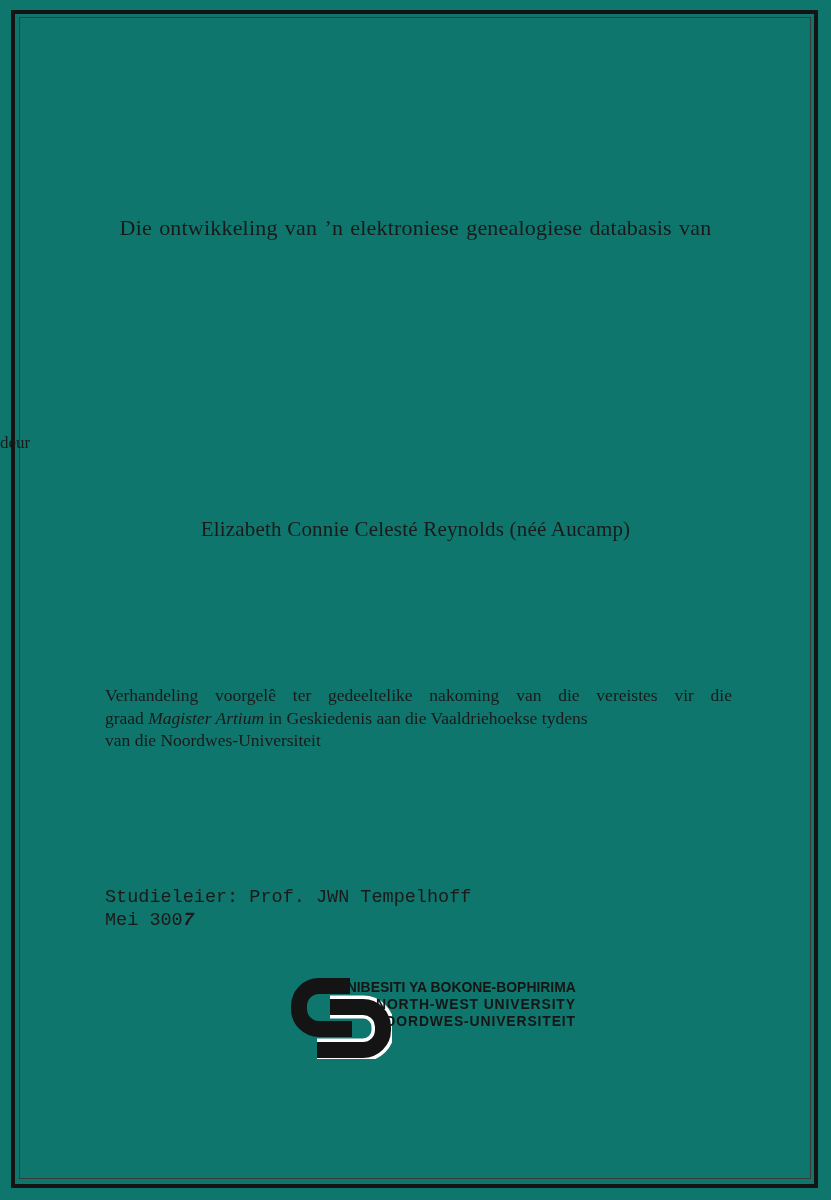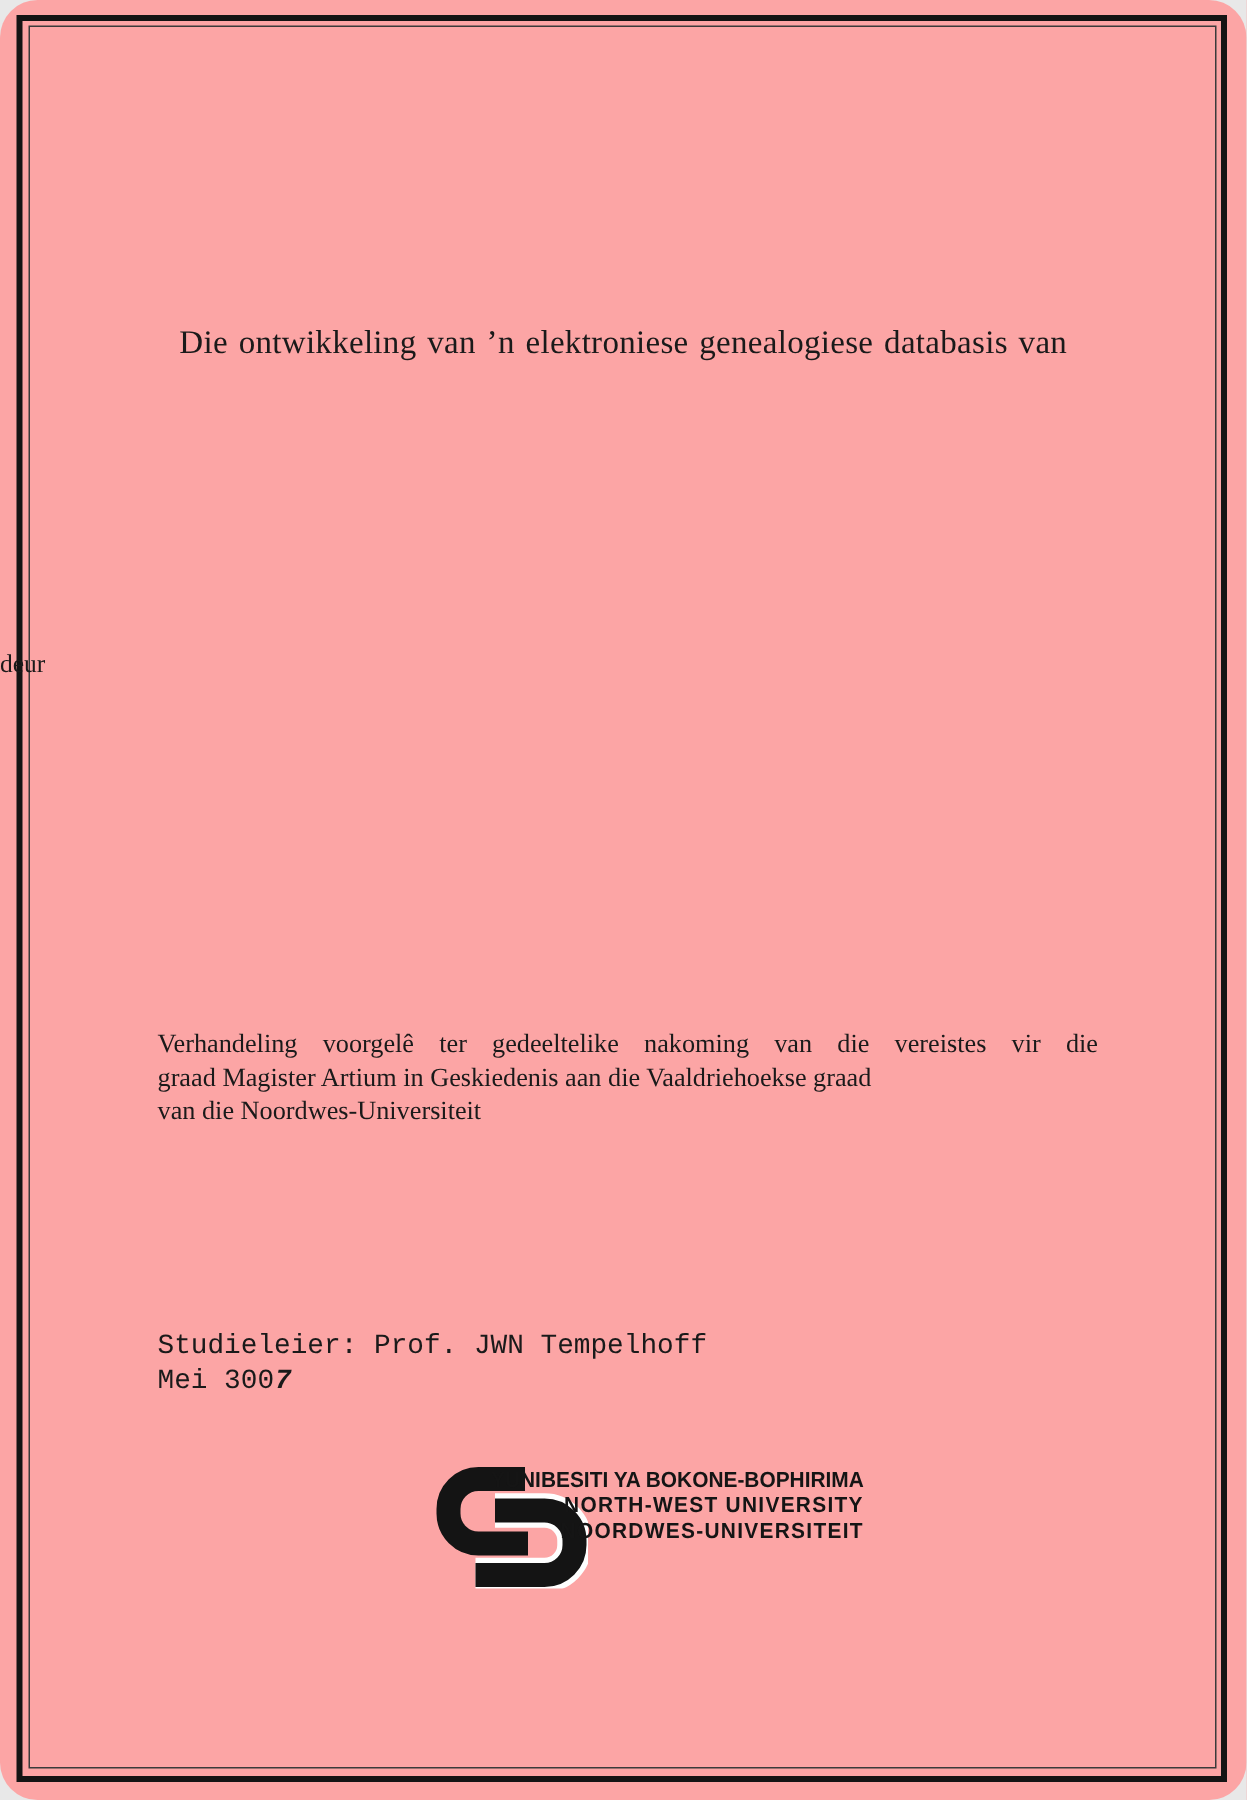--- a/index.html
+++ b/index.html
@@ -5,25 +5,24 @@
   html, body {
     margin: 0;
     padding: 0;
     background: #e8e8e8;
   }
   .page {
     position: relative;
     width: 831px;
     height: 1200px;
     margin: 0 auto;
-    background: #fca5a5;
+    background: #0f766e;
     color: #1a1a1a;
     font-family: "Liberation Serif", serif;
     overflow: hidden;
-    border-radius: 25px;
   }
   .border-outer {
     position: absolute;
     left: 11px; top: 10px; right: 13px; bottom: 12px;
     border: 4px solid #141414;
   }
   .border-inner {
     position: absolute;
     left: 19px; top: 17px; right: 20px; bottom: 21px;
     border: 1px solid #3a3a3a;
@@ -55,21 +54,21 @@
     left: 105px; top: 660px;
     width: 627px;
     font-size: 17.5px;
     line-height: 22.5px;
     margin-top: 24px;
   }
   .submission .justified {
     text-align: justify;
     text-align-last: justify;
   }
-  .italic { }
+  .italic { font-style: italic; }
   .supervisor-block {
     position: absolute;
     left: 105px; top: 886px;
     font-size: 18.5px;
     line-height: 23px;
     font-family: Liberation Mono, monospace;
   }
   .date-line .year-last {
     display: inline-block;
     transform: skewX(-12deg);
@@ -109,24 +108,25 @@
 
   <div class="border-outer"></div>
   <div class="border-inner"></div>
 
   <div class="thesis-title">
     <div>Die ontwikkeling van ’n elektroniese genealogiese databasis van</div>
   </div>
 
   <div class="byline">deur</div>
 
+  <div class="author">Elizabeth Connie Celesté Reynolds (néé Aucamp)</div>
 
   <div class="submission">
     <div class="justified">Verhandeling voorgelê ter gedeeltelike nakoming van die vereistes vir die</div>
-    <div><span>graad </span><span class="italic">Magister Artium</span><span> in Geskiedenis aan die Vaaldriehoekse graad</span></div>
+    <div><span>graad </span><span class="italic">Magister Artium</span><span> in Geskiedenis aan die Vaaldriehoekse tydens</span></div>
     <div>van die Noordwes-Universiteit</div>
   </div>
 
   <div class="supervisor-block">
     <div>Studieleier: Prof. JWN Tempelhoff</div>
     <div class="date-line"><span>Mei 300</span><span class="year-last">7</span></div>
   </div>
 
   <div class="logo">
     <svg class="logo-mark" viewBox="0 0 102 82" xmlns="http://www.w3.org/2000/svg" aria-hidden="true">

